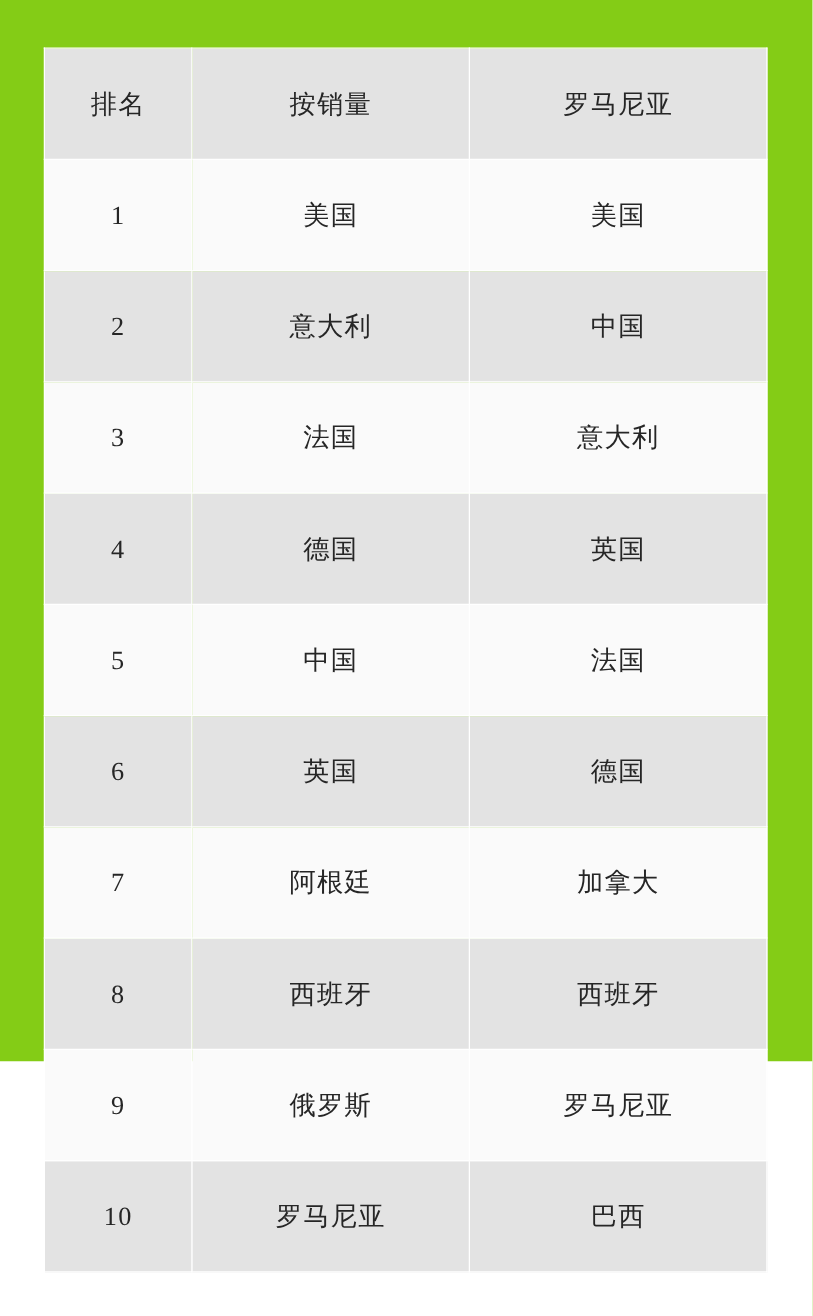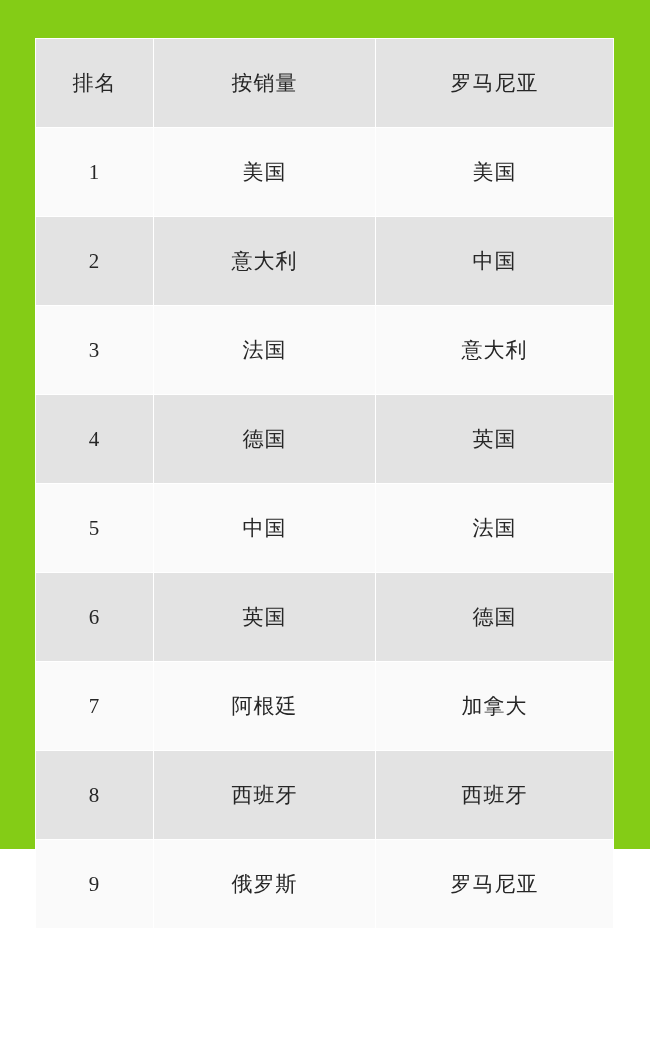--- a/index.html
+++ b/index.html
@@ -116,16 +116,21 @@
         <tr class="odd">
           <td class="num">8</td>
           <td>西班牙</td>
           <td>西班牙</td>
         </tr>
         <tr class="even">
           <td class="num">9</td>
           <td>俄罗斯</td>
           <td>罗马尼亚</td>
         </tr>
+        <tr class="odd">
+          <td class="num">10</td>
+          <td>罗马尼亚</td>
+          <td>巴西</td>
+        </tr>
       </tbody>
     </table>
   </div>
 </div>
 
 </body></html>

